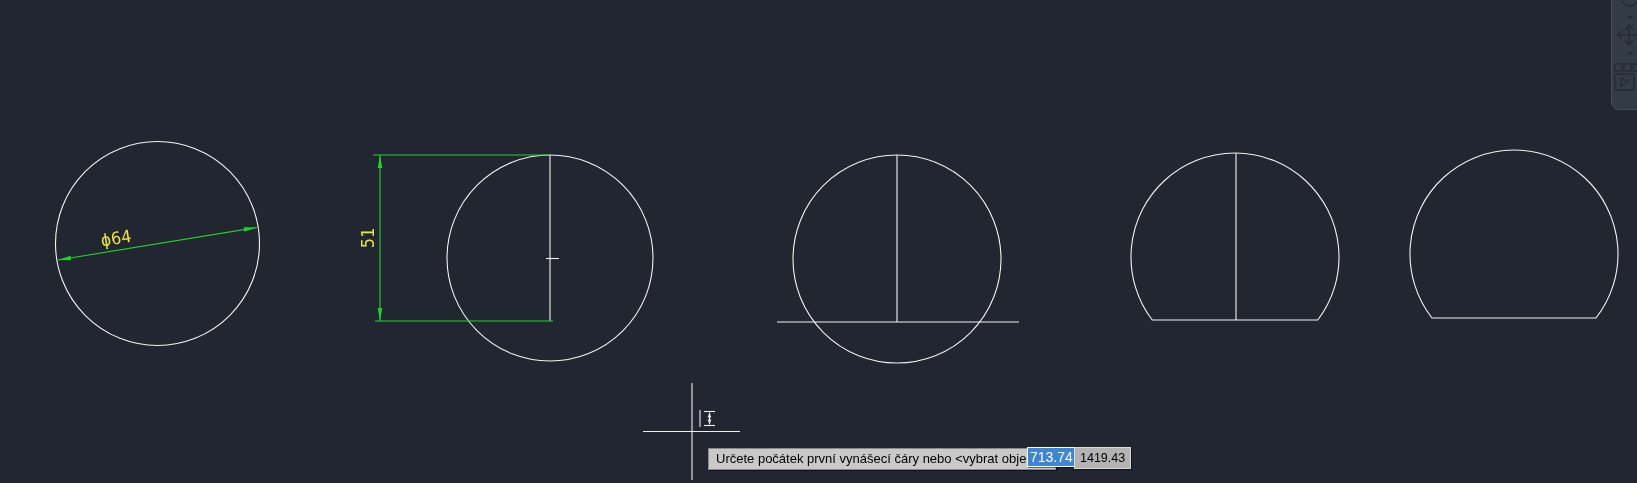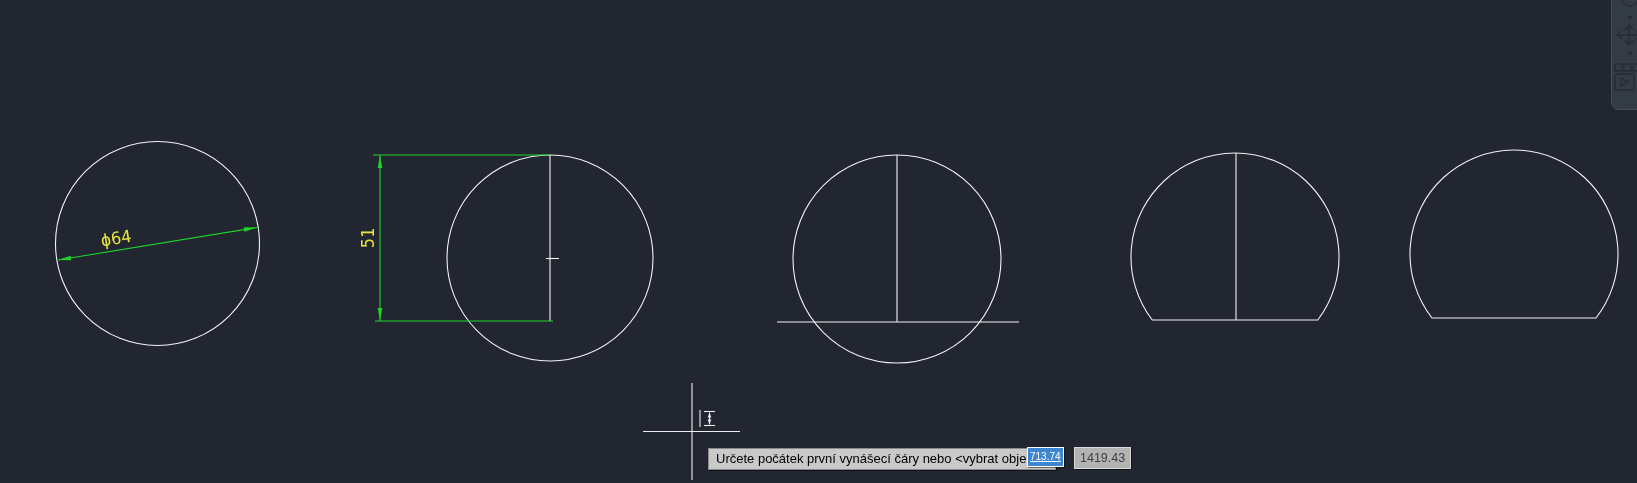--- a/index.html
+++ b/index.html
@@ -20,29 +20,28 @@
     box-shadow:1px 1px 0 rgba(0,0,0,.55);
     color:#000;font-size:13px;line-height:20px;padding:0 7px;
     white-space:nowrap;
   }
   .dyn-x{
     position:absolute;left:1027px;top:447px;
     background:#ffffff;padding:1px;box-shadow:1px 1px 0 rgba(0,0,0,.5);
   }
   .dyn-x .sel{
     display:block;background:#3f86d2;color:#ffffff;
-    font-size:10px;line-height:18px;height:18px;padding:0 2px;
+    font-size:14px;line-height:18px;height:18px;padding:0 2px;
     white-space:nowrap;
-    text-decoration:underline;
   }
   .dyn-y{
     position:absolute;left:1074px;top:447px;height:20px;
     background:#b3b3b3;border:1px solid #d9d9d9;
     box-shadow:1px 1px 0 rgba(0,0,0,.5);
-    color:#404040;font-size:12.5px;line-height:20px;padding:0 5px;
+    color:#000000;font-size:12.5px;line-height:20px;padding:0 5px;
     white-space:nowrap;
   }
 
   
   .navbar{
     position:absolute;left:1611px;top:-10px;width:50px;height:118px;
     background:#333b45;border:1px solid #434d59;
     border-radius:8px;
   }
   .navbar svg{position:absolute;left:0;top:10px;}

